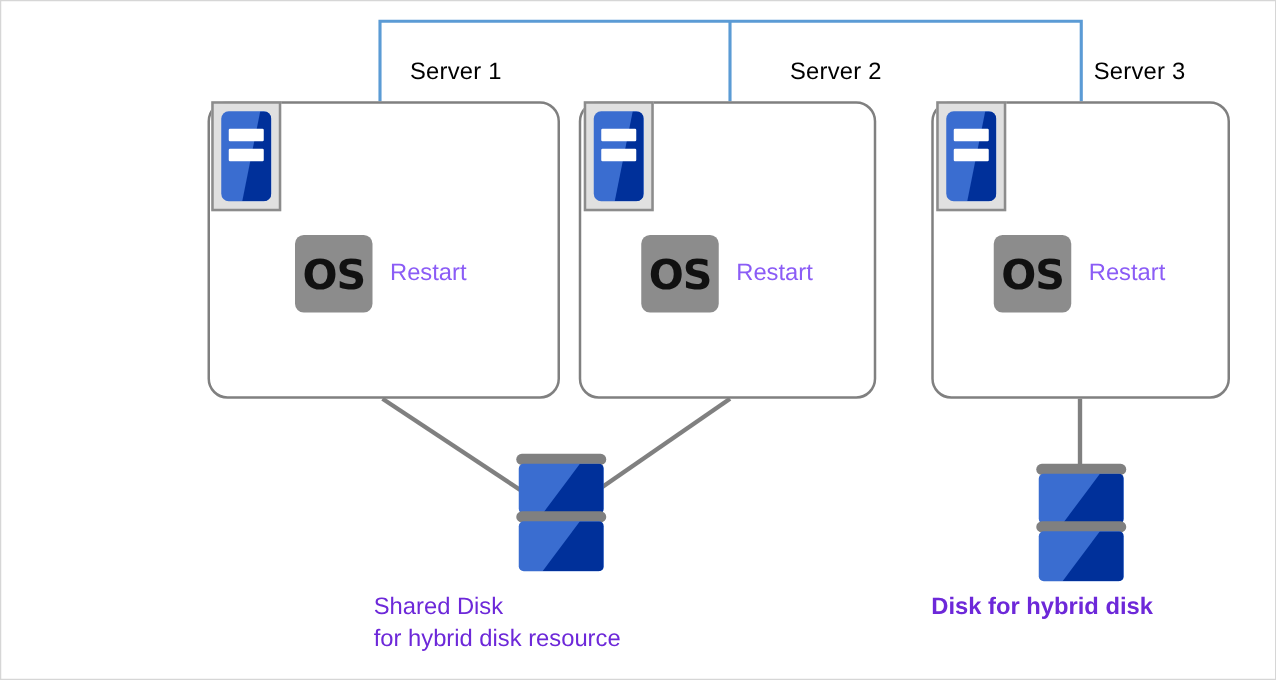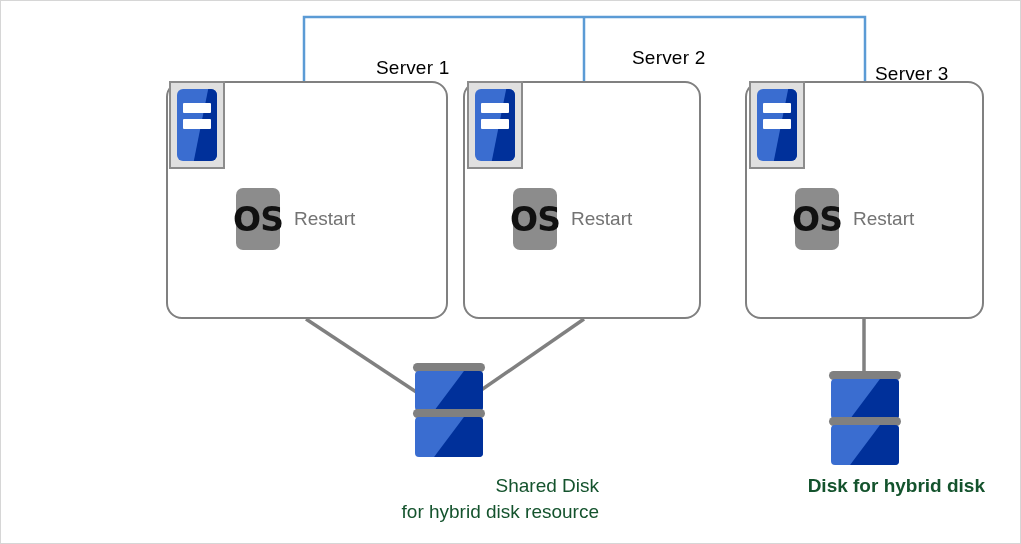--- a/index.html
+++ b/index.html
@@ -80,36 +80,36 @@
   .machine-icon .slot-2 { top: 42%; }
 
   
   .os-row {
     position: absolute;
     display: flex;
     align-items: center;
     gap: 14px;
   }
   .os-badge {
-    width: 44px;
+    width: 62px;
     height: 62px;
     background: #8c8c8c;
     border-radius: 7px;
     display: flex;
     align-items: center;
     justify-content: center;
     font-family: "DejaVu Sans", sans-serif;
     font-weight: bold;
     font-size: 33px;
     color: #111111;
     letter-spacing: -1px;
   }
   .restart-text {
     font-size: 19px;
-    color: #737373;
+    color: #8b5cf6;
     white-space: nowrap;
   }
 
   
   .disk {
     position: absolute;
   }
   .disk .platter-bar {
     position: absolute;
     left: 0;
@@ -131,22 +131,22 @@
     position: absolute;
     left: 0; top: 0; right: 0; bottom: 0;
     background: #00309a;
     clip-path: polygon(72% 0%, 100% 0%, 100% 100%, 28% 100%);
   }
 
   
   .disk-caption {
     position: absolute;
     font-size: 19px;
-    color: #14532d;
-    text-align: right;
+    color: #6d28d9;
+    text-align: left;
     line-height: 1.35;
   }
 </style>
 </head>
 <body>
 
 <div id="canvas">
 
   <svg id="svg-layer" viewBox="0 0 1021 544" xmlns="http://www.w3.org/2000/svg">
 
@@ -158,23 +158,23 @@
     <g>
       <line x1="305" y1="318" x2="447" y2="412" stroke="#808080" stroke-width="3.5"></line>
       <line x1="583" y1="318" x2="447" y2="412" stroke="#808080" stroke-width="3.5"></line>
     </g>
 
     <g>
       <line x1="863" y1="318" x2="863" y2="372" stroke="#808080" stroke-width="3.5"></line>
     </g>
   </svg>
 
-  <div class="server-label" style="left:327px; top:56px;margin-left:48px;">Server 1</div>
+  <div class="server-label" style="left:327px; top:46px;">Server 1</div>
   <div class="server-label" style="left:590px; top:46px;margin-left:41px;">Server 2</div>
-  <div class="server-label" style="left:874px; top:62px;">Server 3</div>
+  <div class="server-label" style="left:874px; top:46px;">Server 3</div>
 
   <div class="server-card" style="left:165px; top:80px; width:282px; height:238px;">
     <div class="os-row" style="left:68px; top:105px;">
       <div class="os-badge">OS</div>
       <div class="restart-text">Restart</div>
     </div>
   </div>
   <div class="machine-icon" style="left:168px; top:80px; width:56px; height:88px;">
     <div class="chassis">
       <div class="dark"></div>

